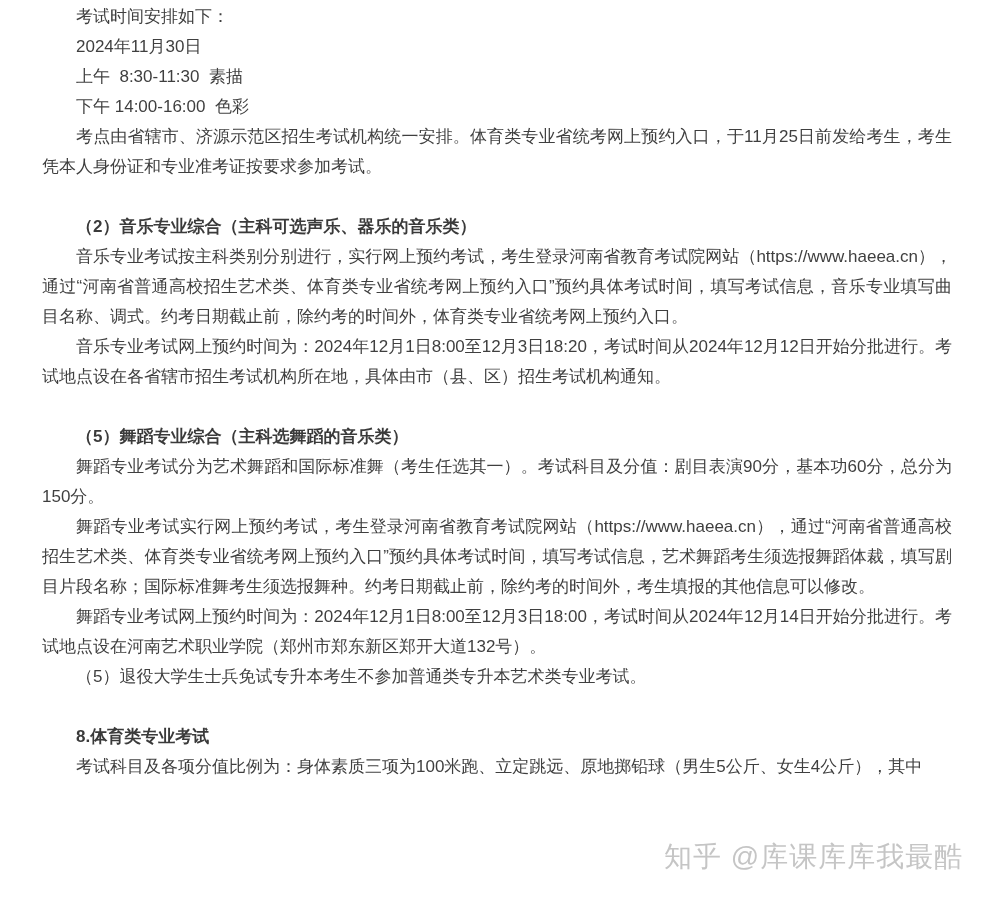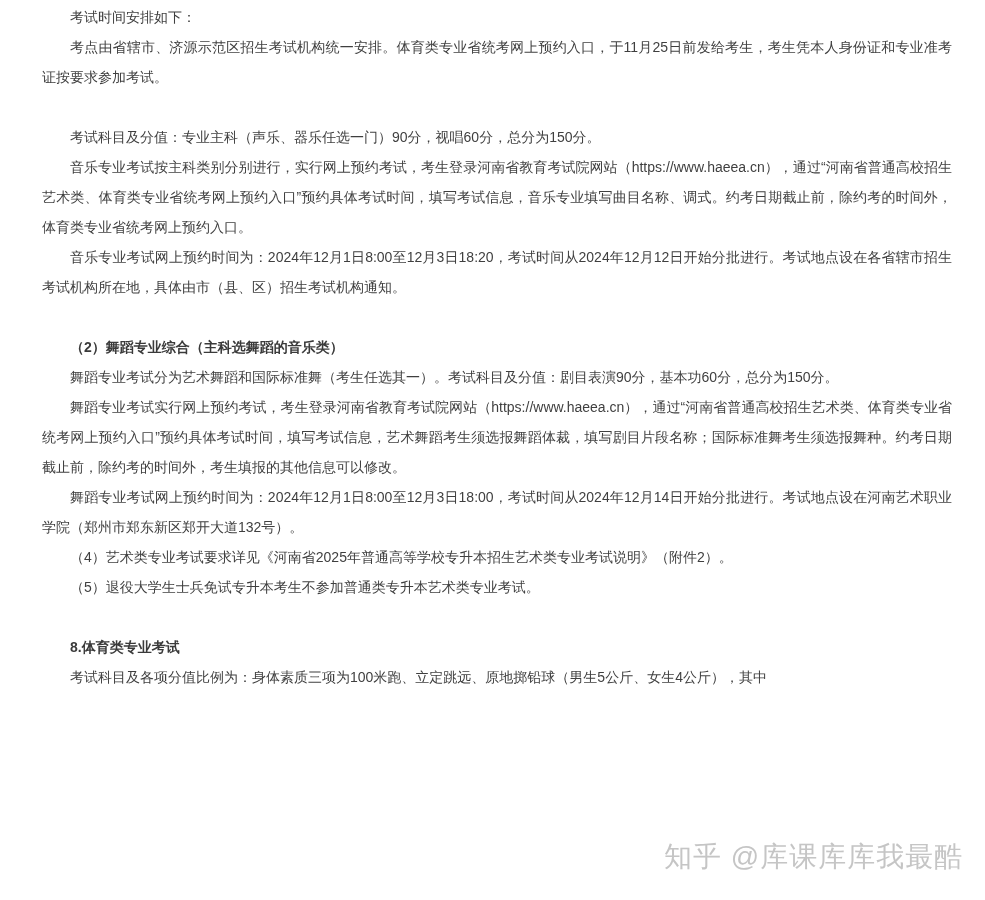--- a/index.html
+++ b/index.html
@@ -12,21 +12,21 @@
     height: 900px;
     overflow: hidden;
     position: relative;
     font-family: "Liberation Sans", "DejaVu Sans", sans-serif;
   }
   .doc {
     position: absolute;
     top: 2px;
     left: 42px;
     width: 910px;
-    font-size: 14px;
+    font-size: 17px;
     line-height: 30px;
     color: #3f3f3f;
     text-align: justify;
   }
   .para {
     margin: 0;
     text-indent: 2em;
     word-break: break-word;
   }
   .bold {
@@ -46,35 +46,37 @@
     letter-spacing: 1px;
     white-space: nowrap;
     z-index: 5;
   }
 </style>
 </head>
 <body>
 
 <div class="doc">
   <p class="para">考试时间安排如下：</p>
+  <p class="para">2024年11月30日</p>
+  <p class="para">上午&nbsp;&nbsp;8:30-11:30&nbsp;&nbsp;素描</p>
+  <p class="para">下午&nbsp;14:00-16:00&nbsp;&nbsp;色彩</p>
   <p class="para">考点由省辖市、济源示范区招生考试机构统一安排。体育类专业省统考网上预约入口，于11月25日前发给考生，考生凭本人身份证和专业准考证按要求参加考试。</p>
 
   <div class="blank"></div>
 
-  <p class="para">考试科目及分值：专业主科（声乐、器乐任选一门）90分，视唱60分，总分为150分。</p>
+  <p class="para bold">（2）音乐专业综合（主科可选声乐、器乐的音乐类）</p>
   <p class="para">音乐专业考试按主科类别分别进行，实行网上预约考试，考生登录河南省教育考试院网站（https://www.haeea.cn），通过“河南省普通高校招生艺术类、体育类专业省统考网上预约入口”预约具体考试时间，填写考试信息，音乐专业填写曲目名称、调式。约考日期截止前，除约考的时间外，体育类专业省统考网上预约入口。</p>
   <p class="para">音乐专业考试网上预约时间为：2024年12月1日8:00至12月3日18:20，考试时间从2024年12月12日开始分批进行。考试地点设在各省辖市招生考试机构所在地，具体由市（县、区）招生考试机构通知。</p>
 
   <div class="blank"></div>
 
-  <p class="para bold">（2）舞蹈专业综合（主科选舞蹈的音乐类）</p>
+  <p class="para bold">（5）舞蹈专业综合（主科选舞蹈的音乐类）</p>
   <p class="para">舞蹈专业考试分为艺术舞蹈和国际标准舞（考生任选其一）。考试科目及分值：剧目表演90分，基本功60分，总分为150分。</p>
   <p class="para">舞蹈专业考试实行网上预约考试，考生登录河南省教育考试院网站（https://www.haeea.cn），通过“河南省普通高校招生艺术类、体育类专业省统考网上预约入口”预约具体考试时间，填写考试信息，艺术舞蹈考生须选报舞蹈体裁，填写剧目片段名称；国际标准舞考生须选报舞种。约考日期截止前，除约考的时间外，考生填报的其他信息可以修改。</p>
   <p class="para">舞蹈专业考试网上预约时间为：2024年12月1日8:00至12月3日18:00，考试时间从2024年12月14日开始分批进行。考试地点设在河南艺术职业学院（郑州市郑东新区郑开大道132号）。</p>
-  <p class="para">（4）艺术类专业考试要求详见《河南省2025年普通高等学校专升本招生艺术类专业考试说明》（附件2）。</p>
   <p class="para">（5）退役大学生士兵免试专升本考生不参加普通类专升本艺术类专业考试。</p>
 
   <div class="blank"></div>
 
   <p class="para bold">8.体育类专业考试</p>
   <p class="para">考试科目及各项分值比例为：身体素质三项为100米跑、立定跳远、原地掷铅球（男生5公斤、女生4公斤），其中</p>
 </div>
 
 <div class="watermark">知乎 @库课库库我最酷</div>
 

